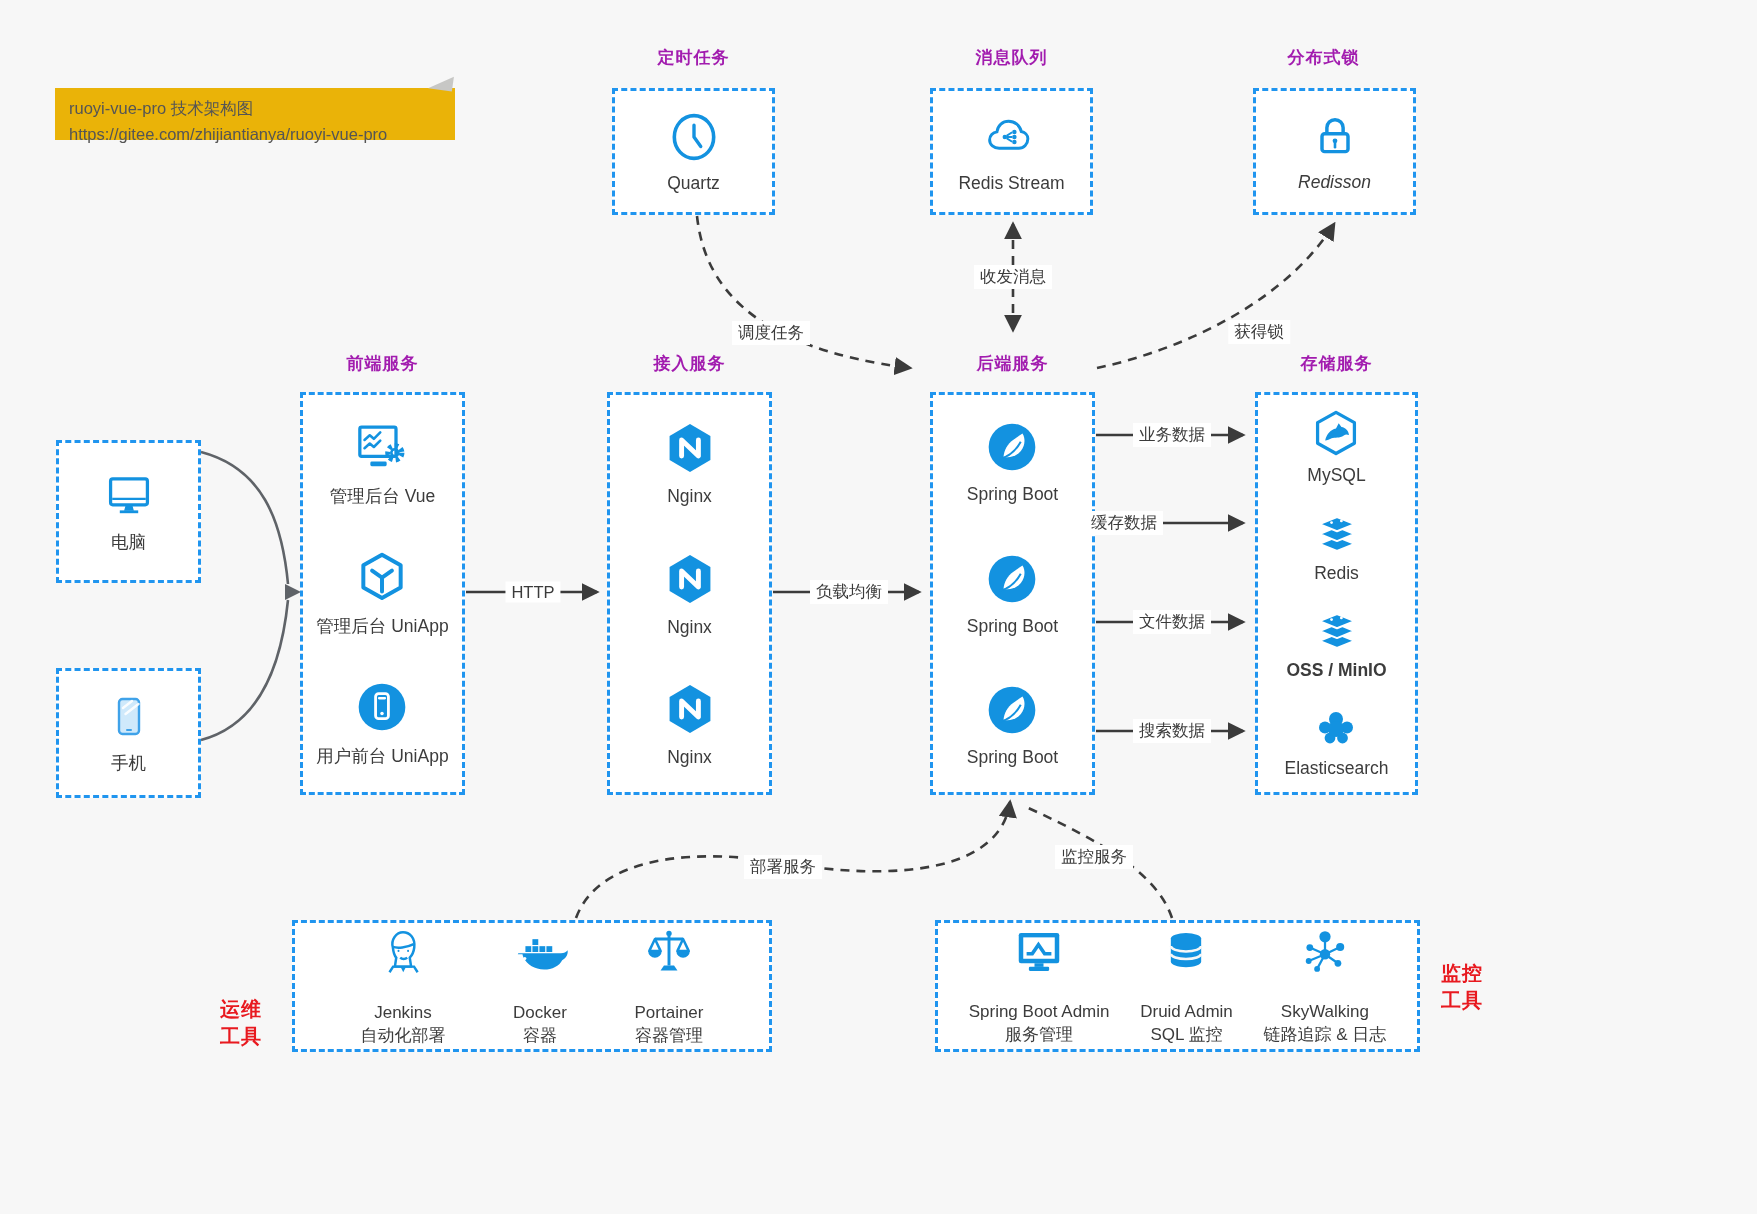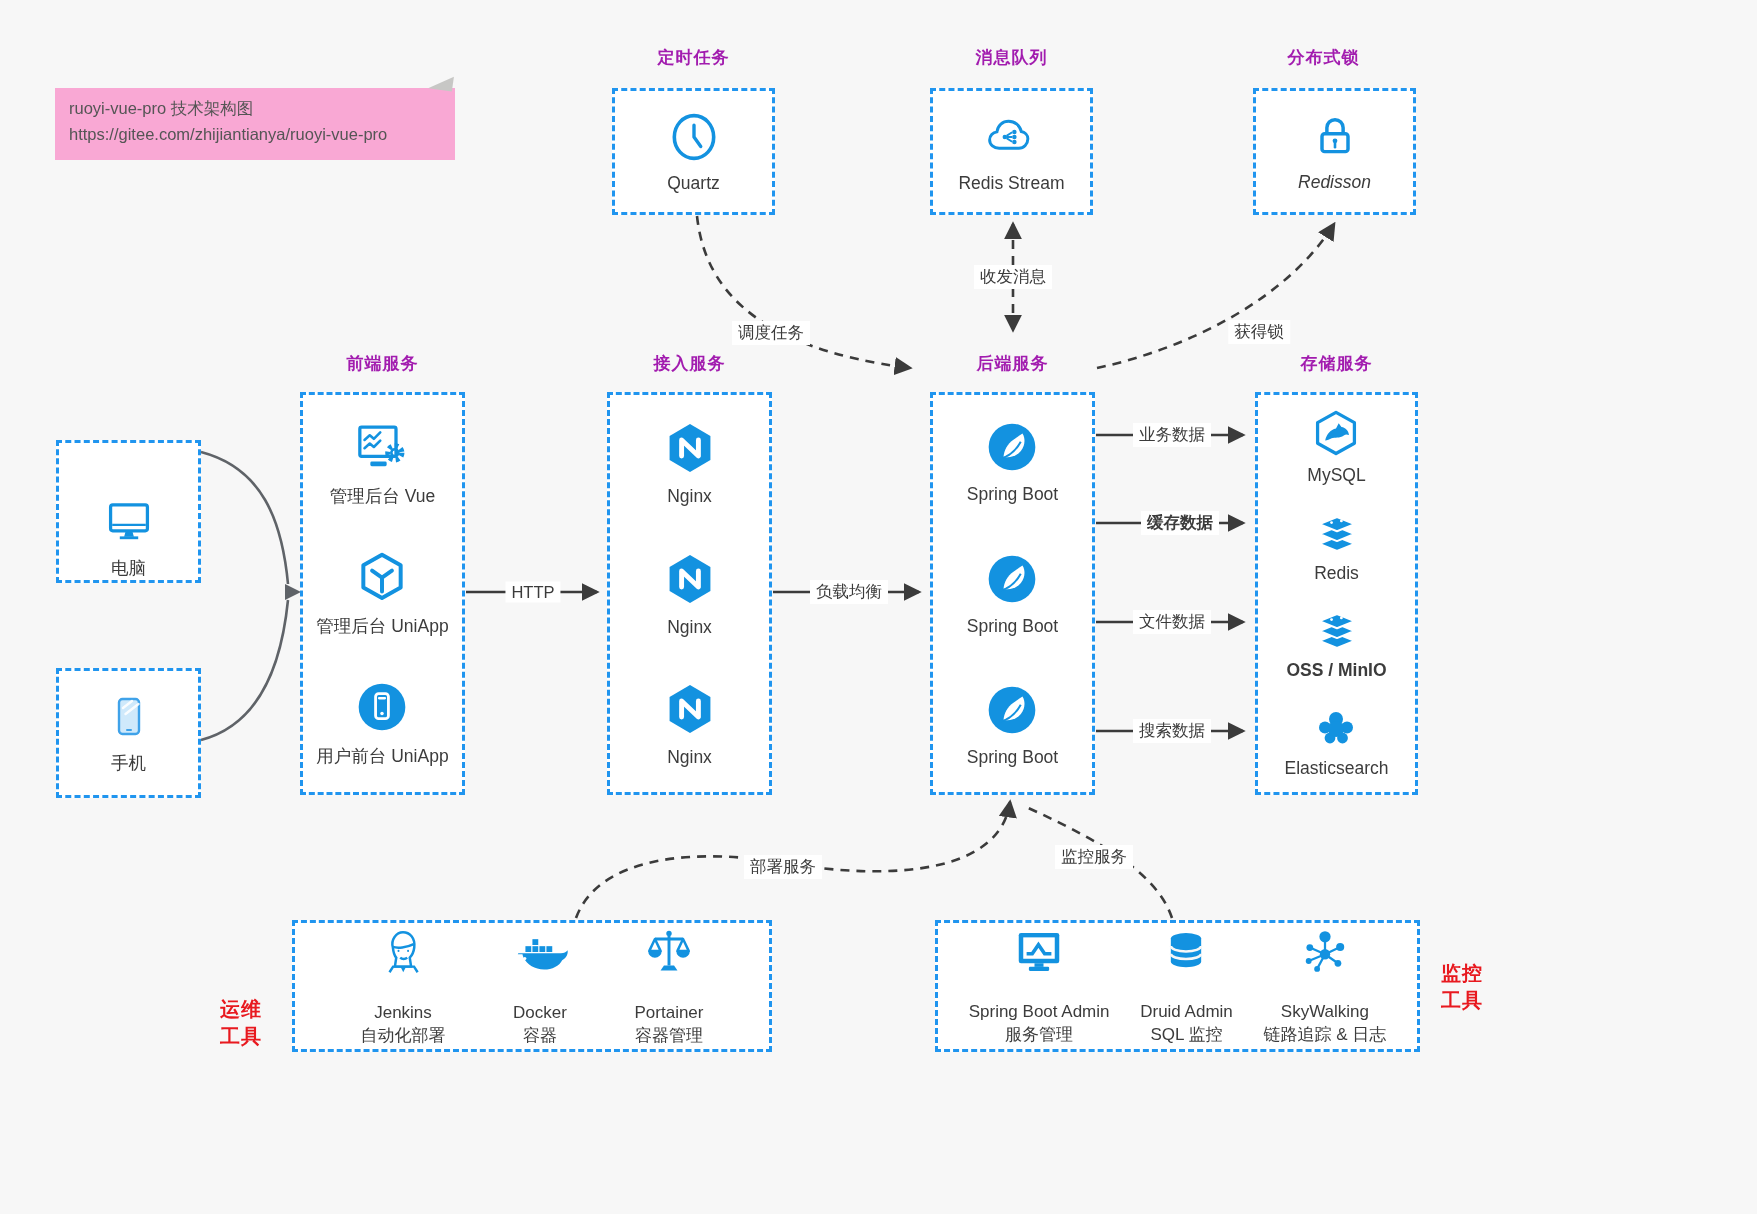--- a/index.html
+++ b/index.html
@@ -15,21 +15,21 @@
   .cell{display:flex;flex-direction:column;align-items:center;gap:9px;}
   .cell .lbl{font-size:17.5px;color:#3c3c3c;white-space:nowrap;}
   .clientbox{display:flex;align-items:center;justify-content:center;}
   .edge-label{position:absolute;transform:translate(-50%,-50%);background:#fff;padding:1px 6px;
               font-size:16.5px;color:#3b3b3b;z-index:3;white-space:nowrap;}
   .bottom-box{display:flex;align-items:center;justify-content:space-evenly;}
   .bcell{display:flex;flex-direction:column;align-items:center;gap:22px;}
   .bcell .lbl{font-size:17px;color:#3c3c3c;text-align:center;line-height:1.35;white-space:nowrap;}
   .side-label{position:absolute;color:#e8191f;font-weight:bold;font-size:20px;line-height:1.35;
               z-index:2;text-align:center;letter-spacing:1px;}
-  .note{position:absolute;left:55px;top:88px;width:400px;height:72px;background:#f9a8d4;z-index:2;
+  .note{position:absolute;left:55px;top:88px;width:400px;height:52px;background:#eab308;z-index:2;
         color:#555;font-size:16.5px;line-height:1.55;padding:8px 0 0 14px;box-sizing:border-box;}
   .note-fold{position:absolute;right:2px;top:-13px;width:0;height:0;
              border-left:24px solid transparent;border-bottom:15px solid #c7c7c5;transform:rotate(8deg);}
   .icon{display:block;line-height:0;}
 </style>
 </head>
 <body>
 
 <div class="canvas">
 
@@ -111,21 +111,21 @@
             <path d="M16.5 21v-5.5a7.5 7.5 0 0 1 15 0V21" fill="none" stroke="#1392e0" stroke-width="3.2"></path>
             <rect x="12" y="21" width="24" height="16.5" rx="2.5" fill="none" stroke="#1392e0" stroke-width="3.2"></rect>
             <circle cx="24" cy="27.5" r="2.2" fill="#1392e0"></circle>
             <path d="M24 29v4.5" stroke="#1392e0" stroke-width="2.4" stroke-linecap="round"></path>
           </svg>
       </span>
       <span class="lbl">Redisson</span>
     </div>
   </div>
 
-  <div class="dbox clientbox" style="left:56px;top:440px;width:145px;height:143px;align-items:flex-end;">
+  <div class="dbox clientbox" style="left:56px;top:440px;width:145px;height:143px;">
     <div class="cell">
       <span class="icon">
         <svg width="56" height="52" viewBox="0 0 48 48">
             <rect x="7" y="9" width="34" height="24" rx="2" fill="none" stroke="#1392e0" stroke-width="3"></rect>
             <path d="M8.5 27.5h31" stroke="#1392e0" stroke-width="2"></path>
             <path d="M21 33l-1.5 5.5h9L27 33z" fill="#1392e0"></path>
             <path d="M15.5 39.5h17" stroke="#1392e0" stroke-width="2.6"></path>
           </svg>
       </span>
       <span class="lbl">电脑</span>
@@ -398,21 +398,21 @@
             </g>
           </svg>
       </span>
       <span class="lbl"><span>SkyWalking</span><br><span>链路追踪 &amp; 日志</span></span>
     </div>
   </div>
 
   <div class="edge-label" style="left:533px;top:592px;">HTTP</div>
   <div class="edge-label" style="left:849px;top:592px;">负载均衡</div>
   <div class="edge-label" style="left:1172px;top:435px;">业务数据</div>
-  <div class="edge-label" style="left:1180px;top:523px;font-weight:bold;">缓存数据</div>
+  <div class="edge-label" style="left:1124px;top:523px;">缓存数据</div>
   <div class="edge-label" style="left:1172px;top:622px;">文件数据</div>
   <div class="edge-label" style="left:1172px;top:731px;">搜索数据</div>
   <div class="edge-label" style="left:771px;top:333px;">调度任务</div>
   <div class="edge-label" style="left:1013px;top:277px;">收发消息</div>
   <div class="edge-label" style="left:1259px;top:332px;">获得锁</div>
   <div class="edge-label" style="left:783px;top:867px;">部署服务</div>
   <div class="edge-label" style="left:1094px;top:857px;">监控服务</div>
 
 </div>
 

